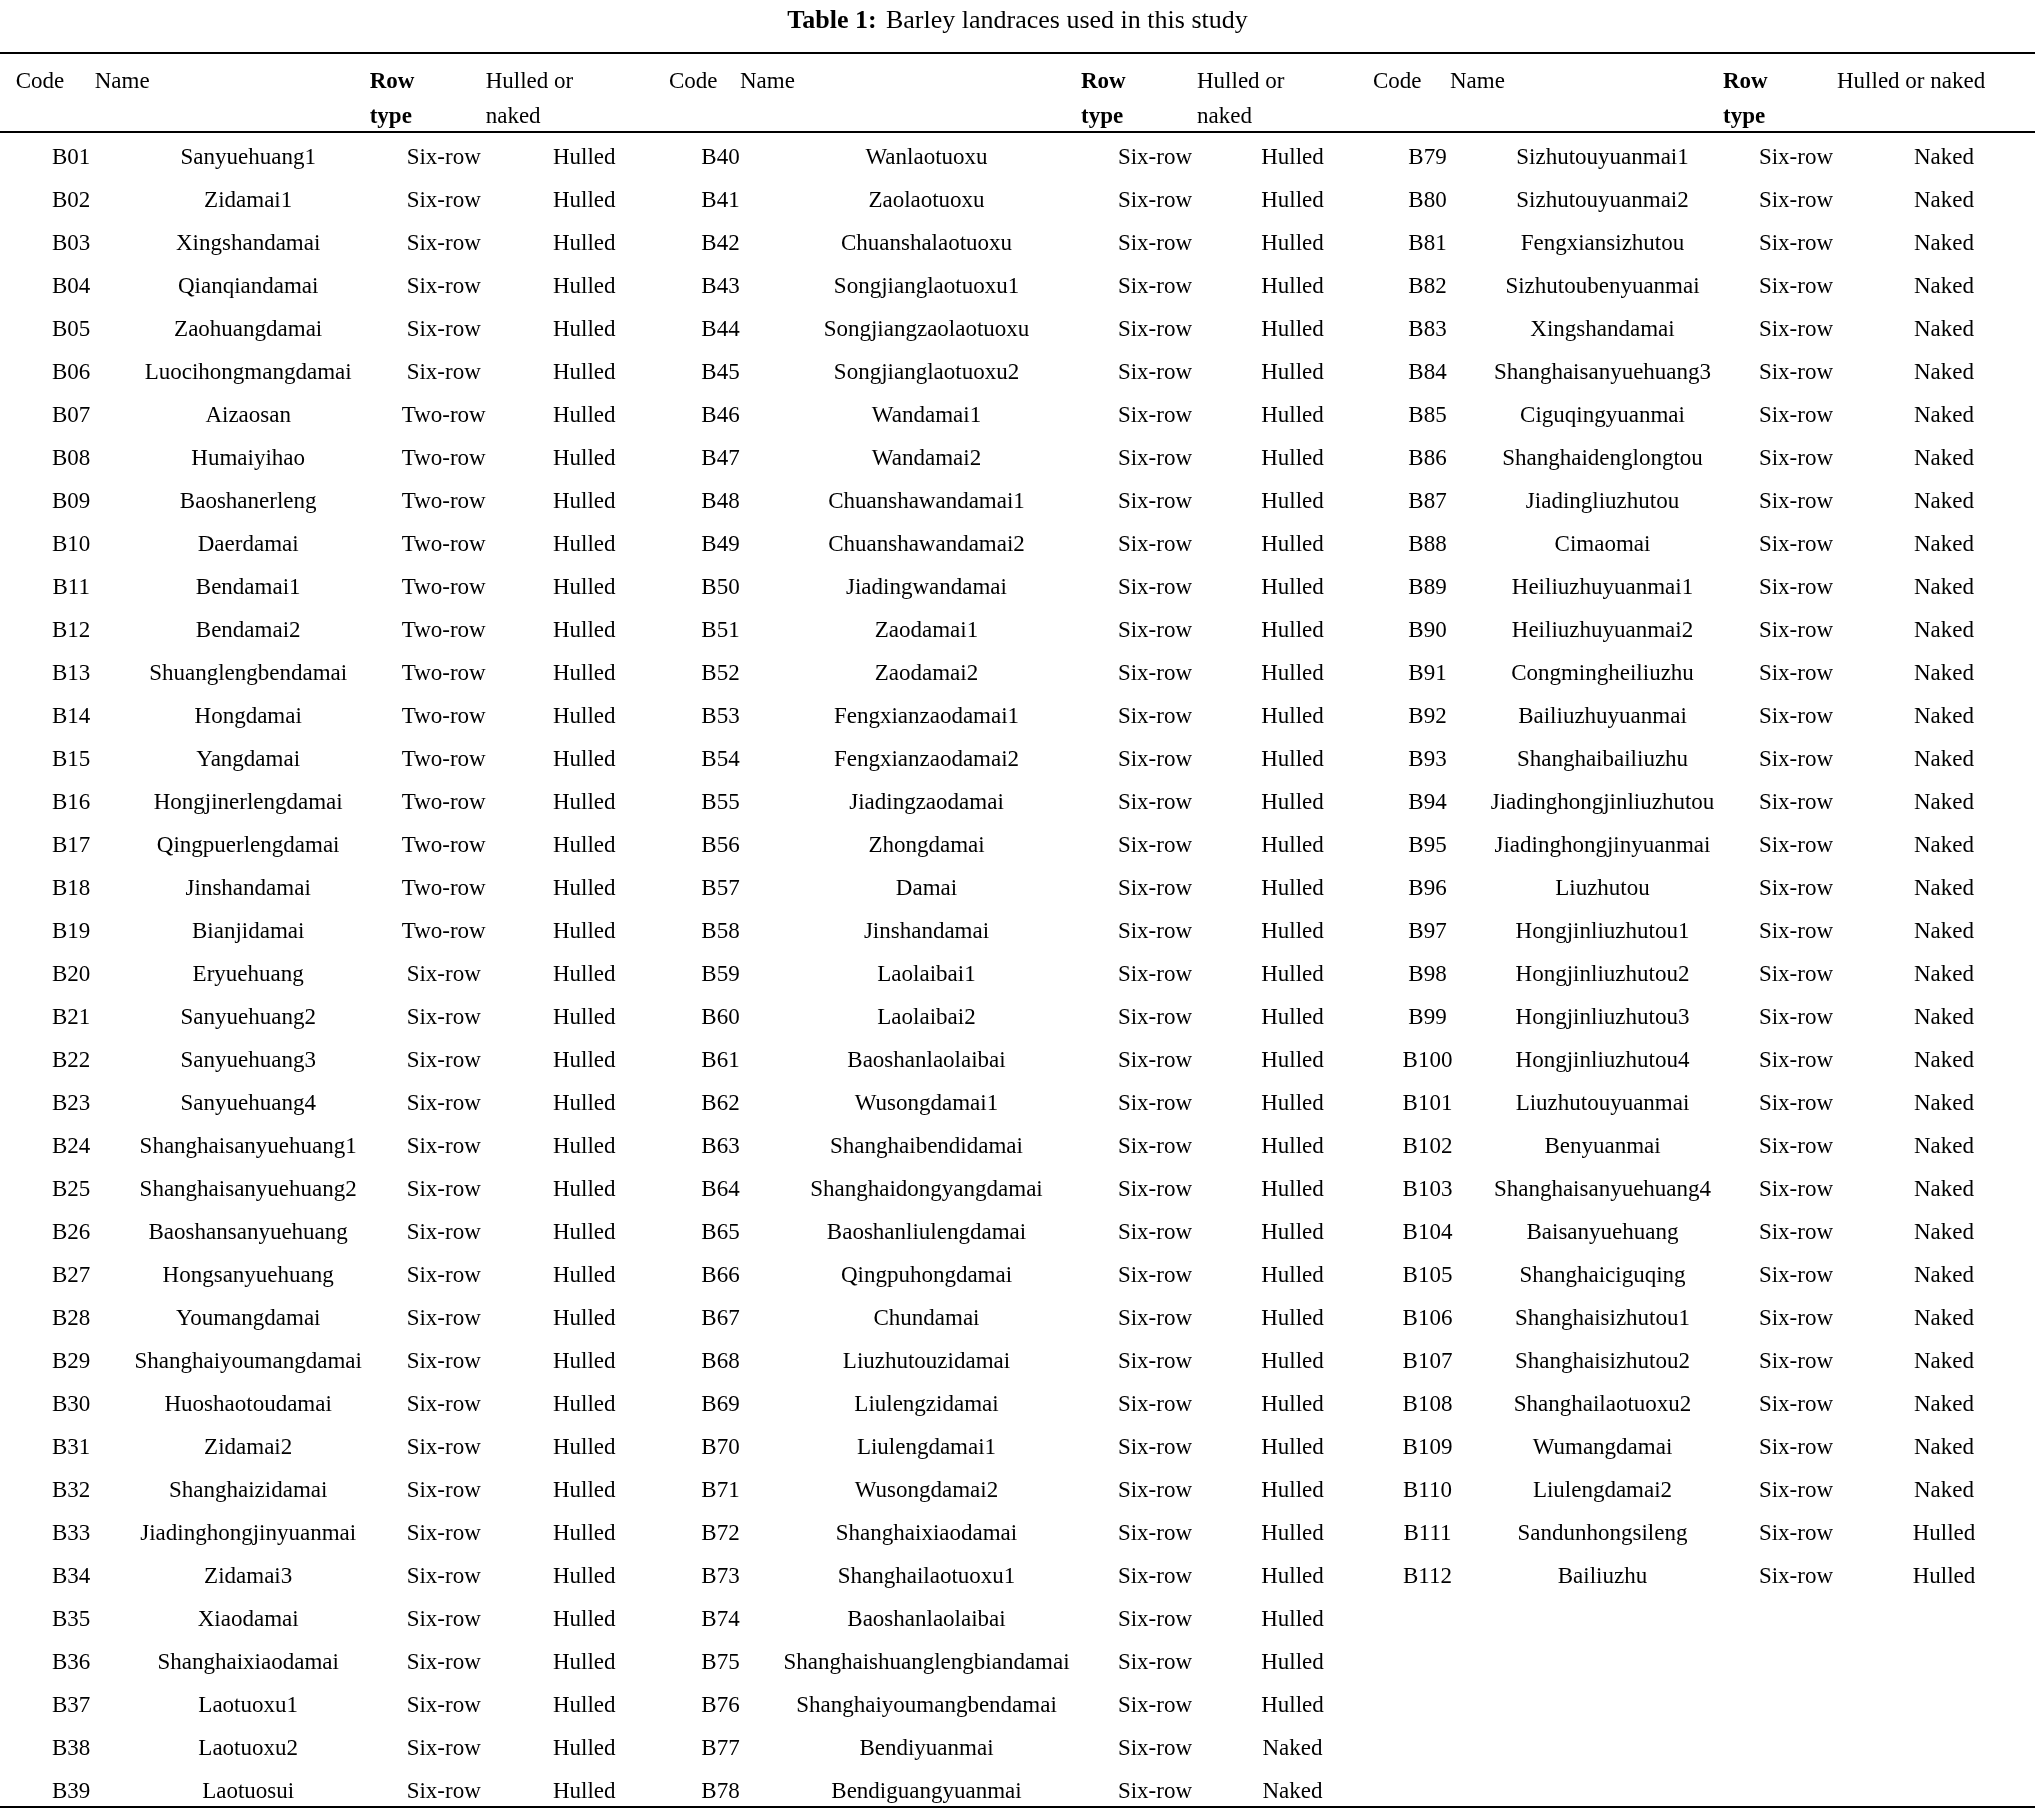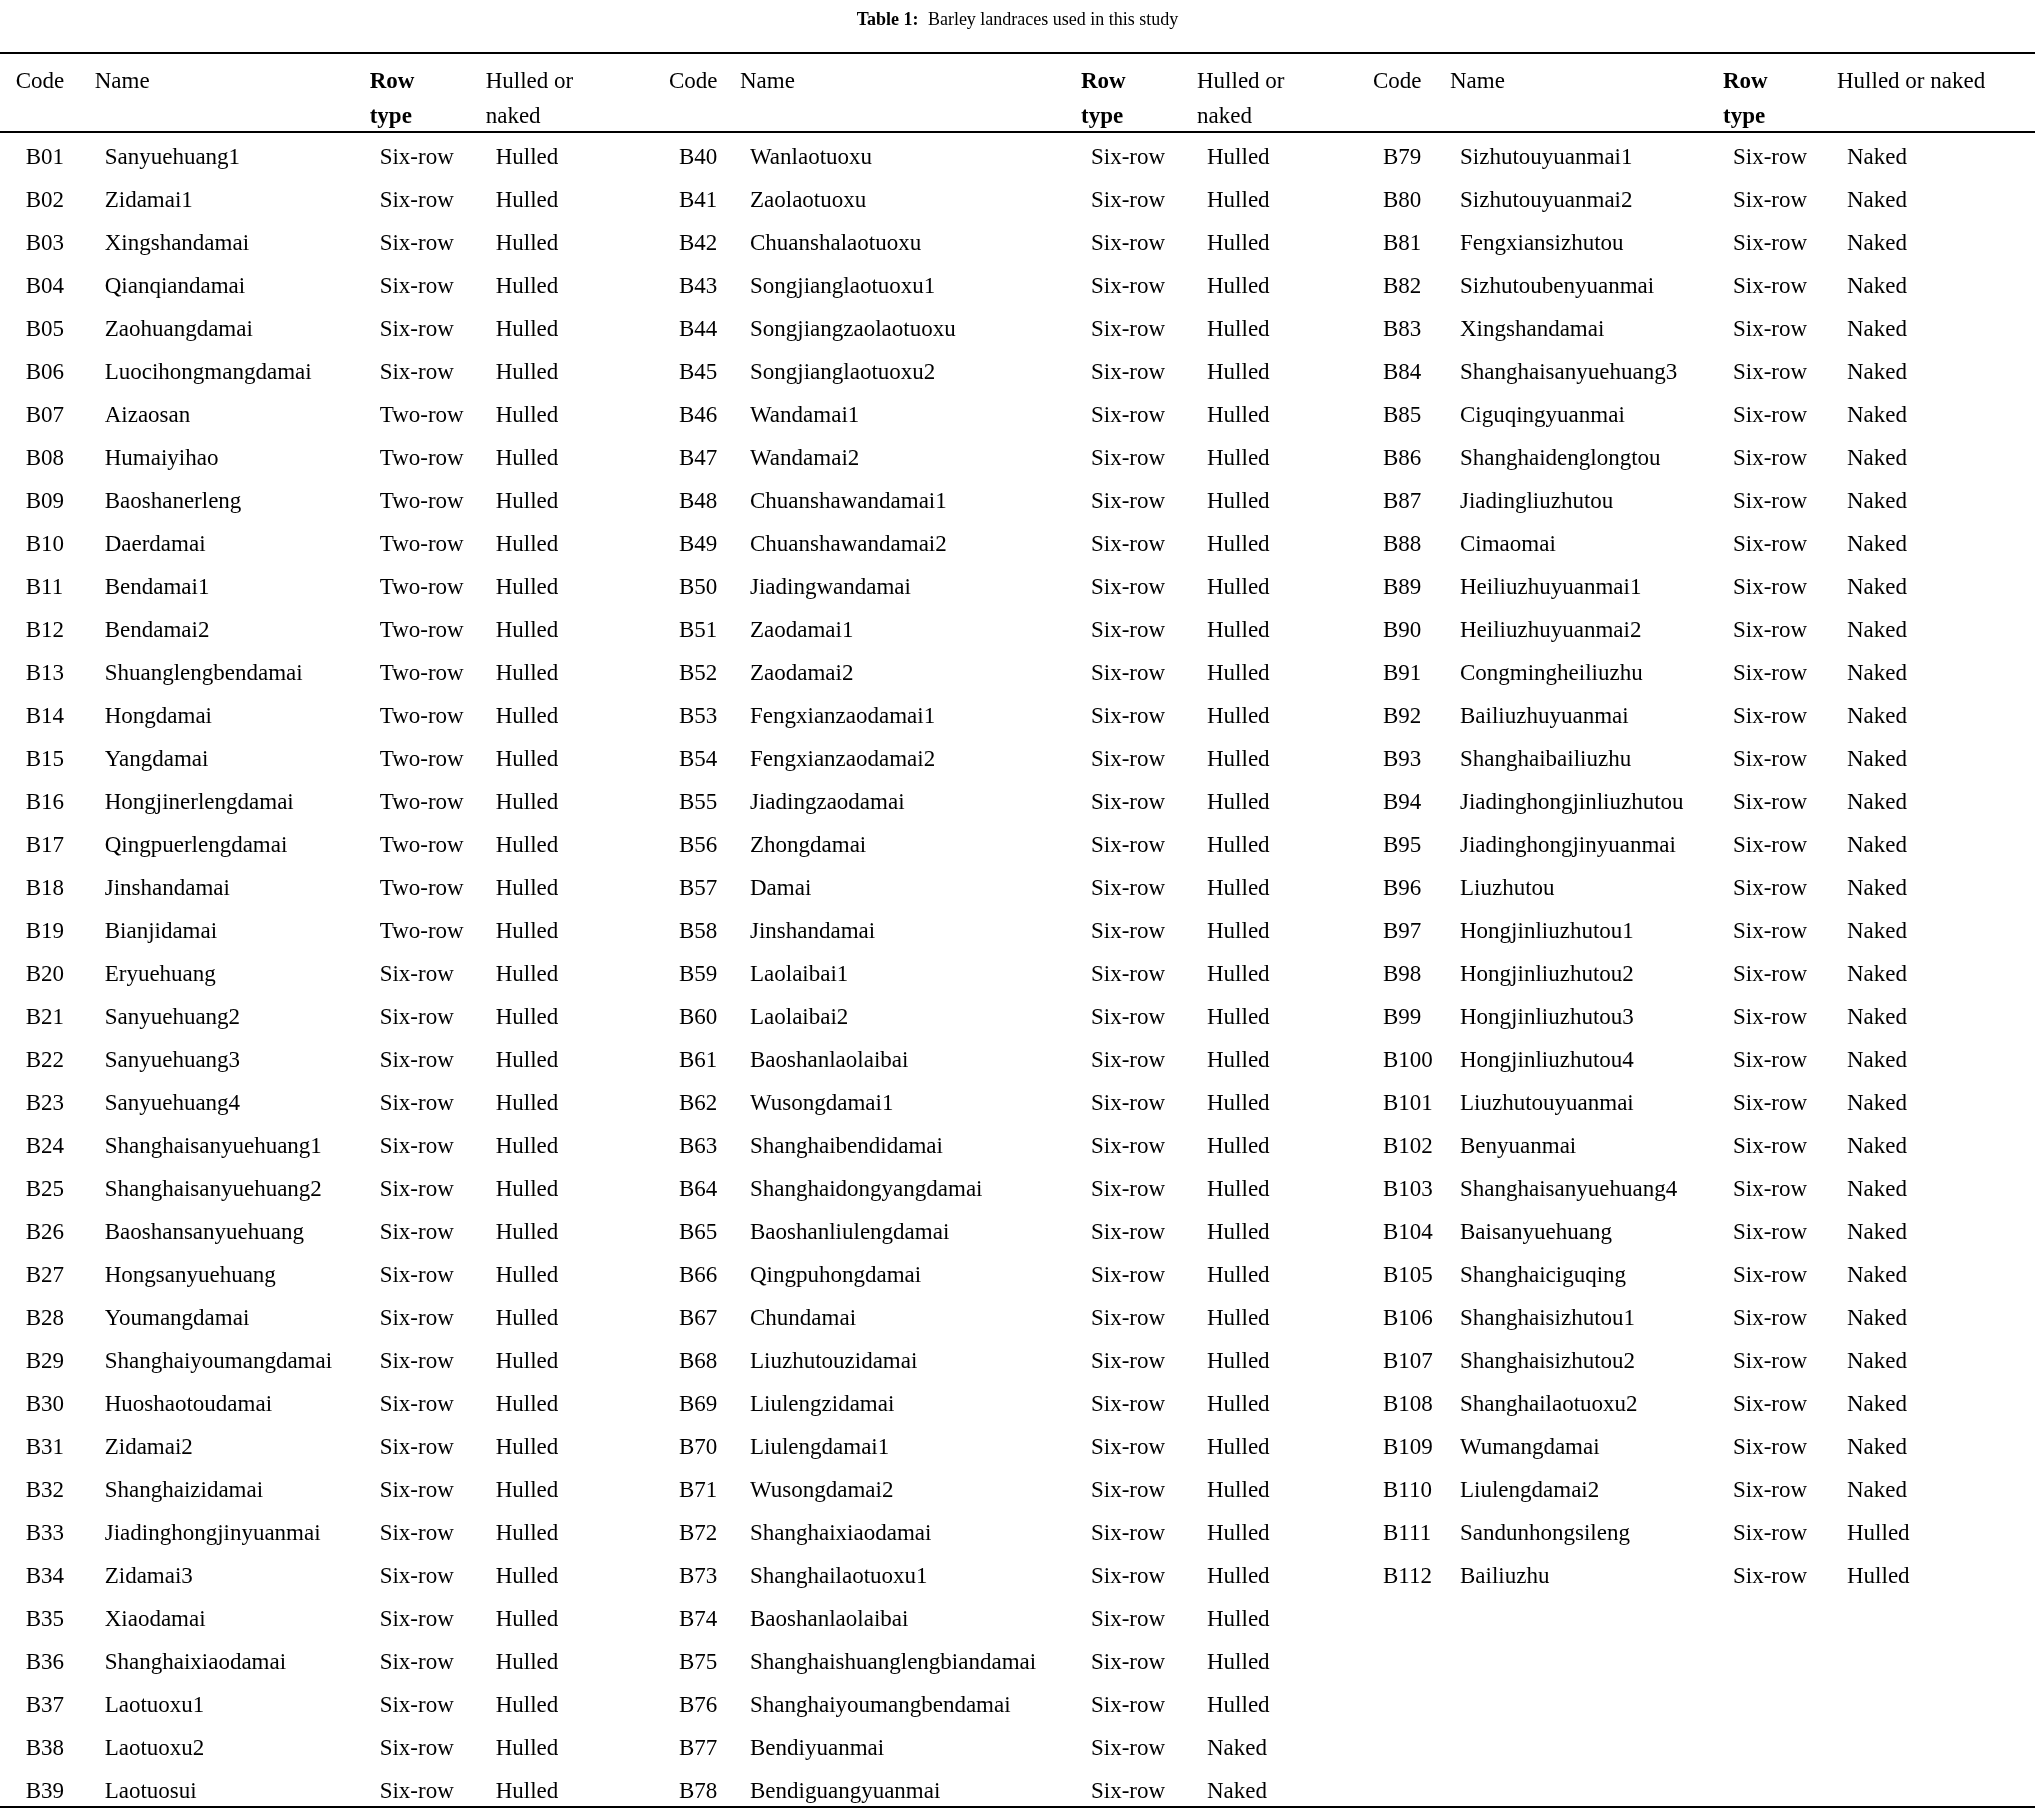--- a/index.html
+++ b/index.html
@@ -15,21 +15,21 @@
     height: 1813px;
     background: #ffffff;
     overflow: hidden;
   }
   .title {
     position: absolute;
     top: 1.6px;
     left: 0;
     width: 100%;
     text-align: center;
-    font-size: 18px;
+    font-size: 26px;
     line-height: 35px;
     white-space: nowrap;
   }
   .title .title-prefix { font-weight: bold; }
   .title .title-text { font-weight: normal; margin-left: 9.4px; }
 
   .rule {
     position: absolute;
     left: 0;
     width: 2035px;
@@ -62,22 +62,23 @@
     font-size: 23px;
     line-height: 35px;
     padding-top: 9.4px;
   }
   .hdr .hdr-rowtype { max-width: 71px; font-weight: bold; }
   .group-0 .hdr-hulled, .group-1 .hdr-hulled { max-width: 134px; }
 
   .rows {
     position: absolute;
     top: 135px;
-    left: 10px;
+    left: 16px;
     right: 0;
+    text-align: center;
   }
   .row { height: 43px; align-items: center; }
   .cell {
     font-size: 23px;
     line-height: 27px;
     white-space: nowrap;
     overflow: visible;
   }
 </style>
 </head>

